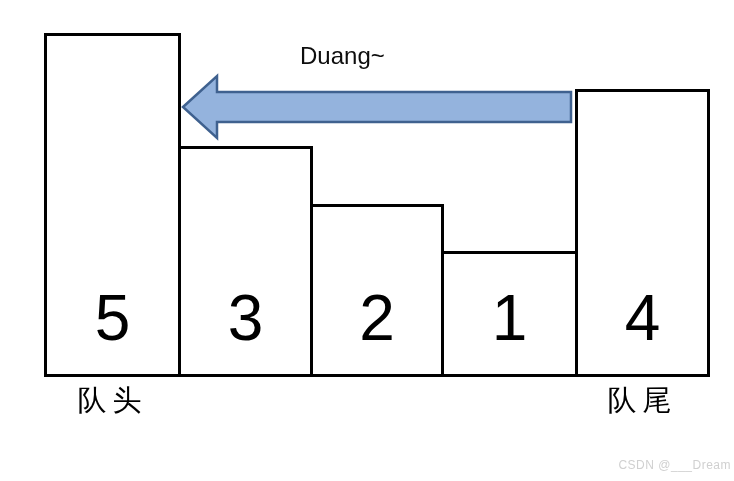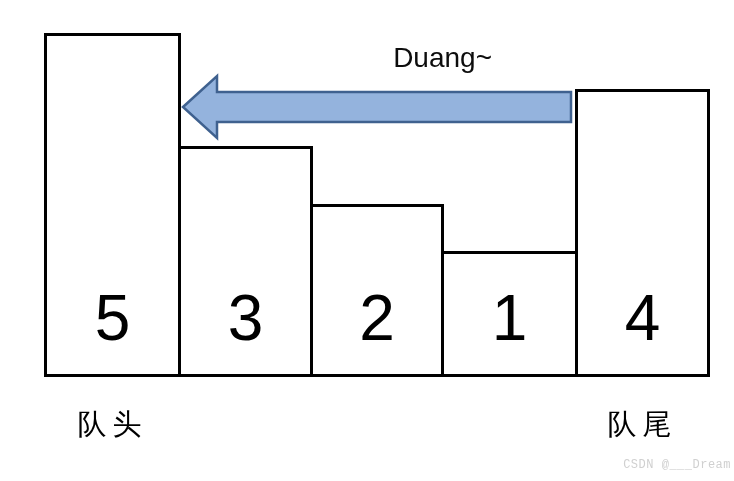--- a/index.html
+++ b/index.html
@@ -49,47 +49,47 @@
   .arrow-poly {
     stroke: #3f618f;
     stroke-width: 2.5;
     stroke-linejoin: miter;
   }
   .arrow-label {
     position: absolute;
     left: 300px;
     top: 44px;
     width: 192px;
-    text-align: right;
-    font-size: 28px;
+    text-align: left;
+    font-size: 24px;
     line-height: 1;
     color: #0d0d0d;
     font-family: "Liberation Sans", sans-serif;
   }
   .end-label {
     position: absolute;
-    top: 410px;
+    top: 386px;
     text-align: center;
     font-size: 29px;
     line-height: 1;
     letter-spacing: 6px;
     color: #000000;
     font-family: "Liberation Serif", "DejaVu Serif", serif;
     white-space: nowrap;
   }
   .head-label { left: 44px;  width: 137px; }
   .tail-label { left: 575px; width: 135px; font-family: Liberation Serif, serif; }
   .watermark {
     position: absolute;
     right: 3px;
     top: 458px;
     font-size: 12px;
     line-height: 1.2;
     color: #d0d0d0;
-    font-family: Liberation Mono, monospace;
+    font-family: Liberation Sans, sans-serif;
     letter-spacing: 0.5px;
   }
 </style>
 </head>
 <body>
 
 <div id="stage">
 
   <div class="bar bar-0">
     <span class="bar-value">5</span>

